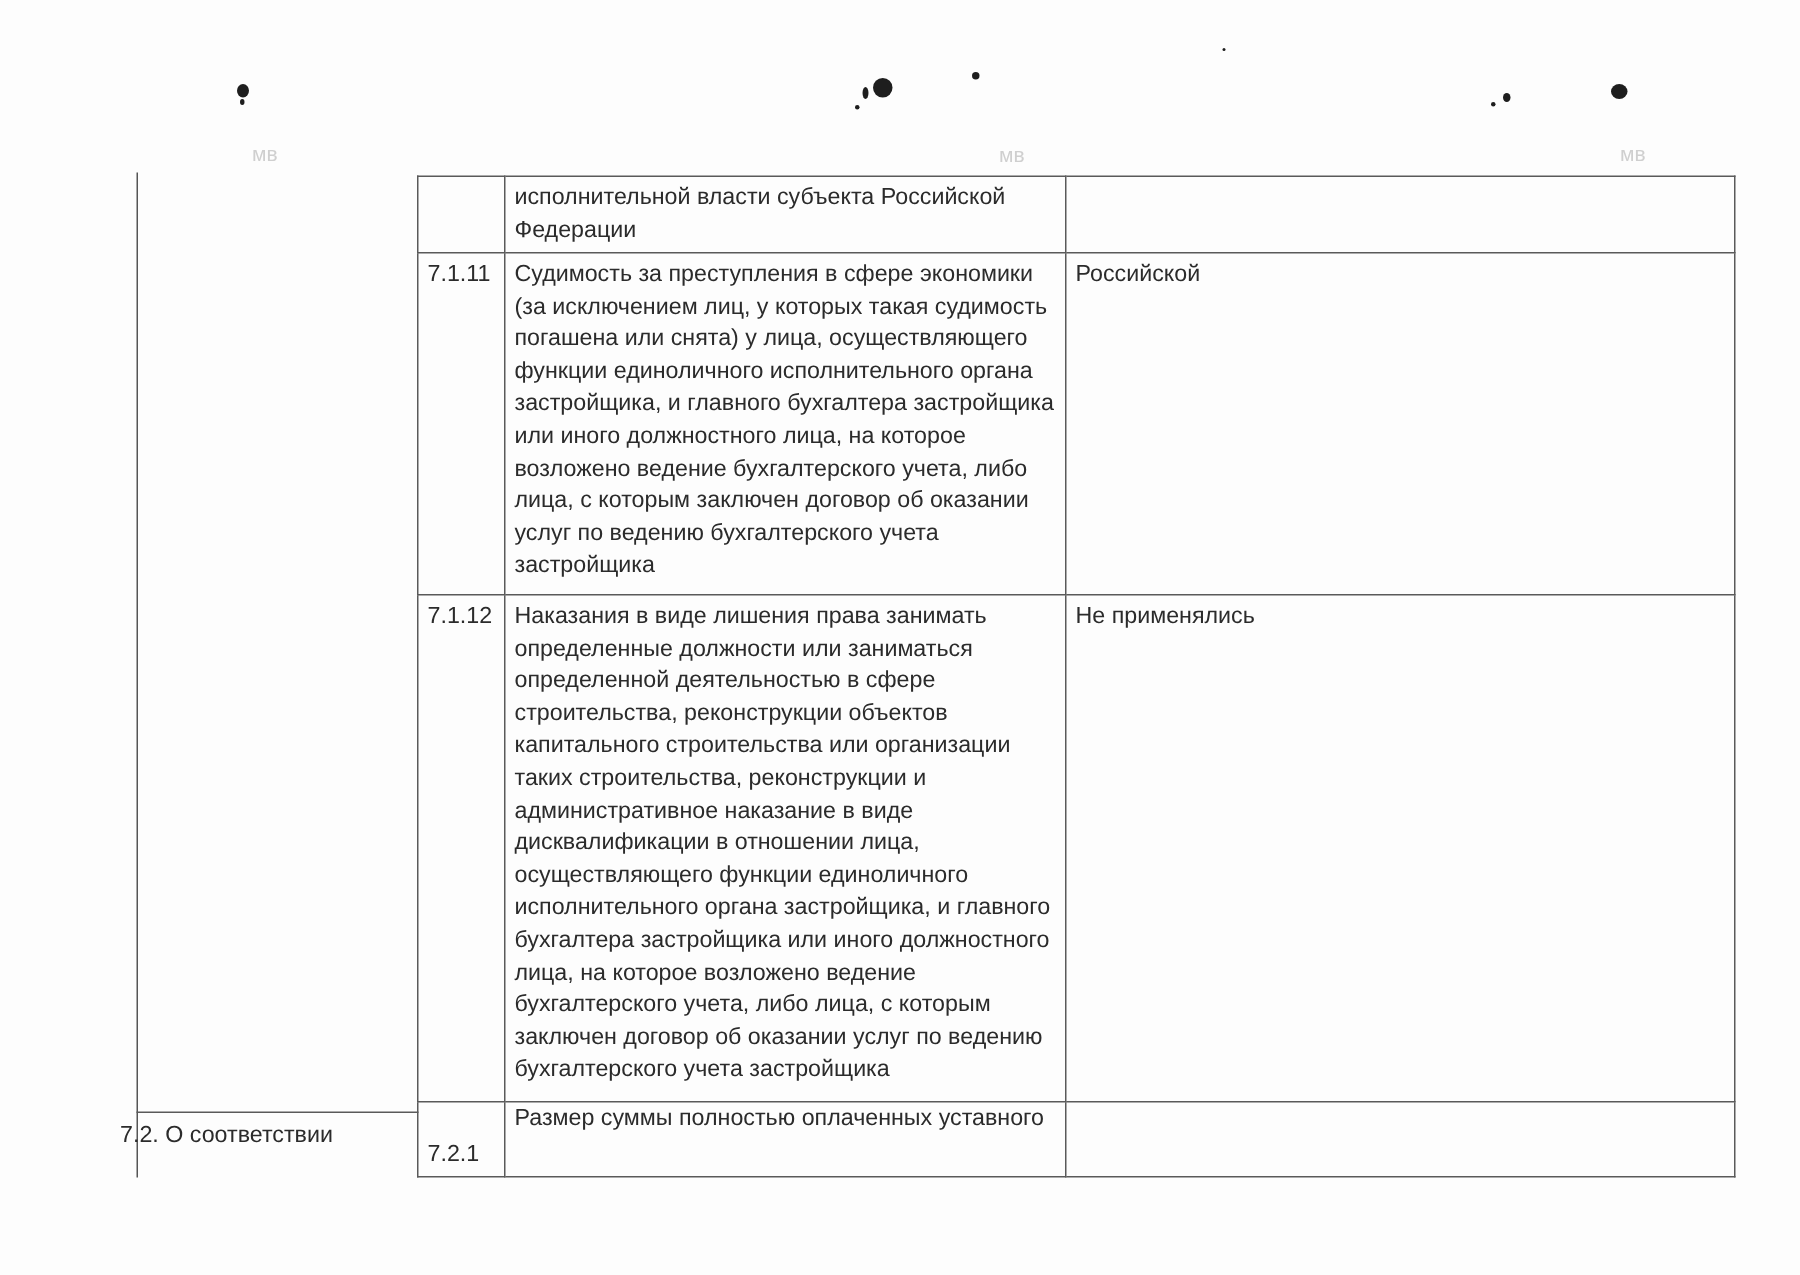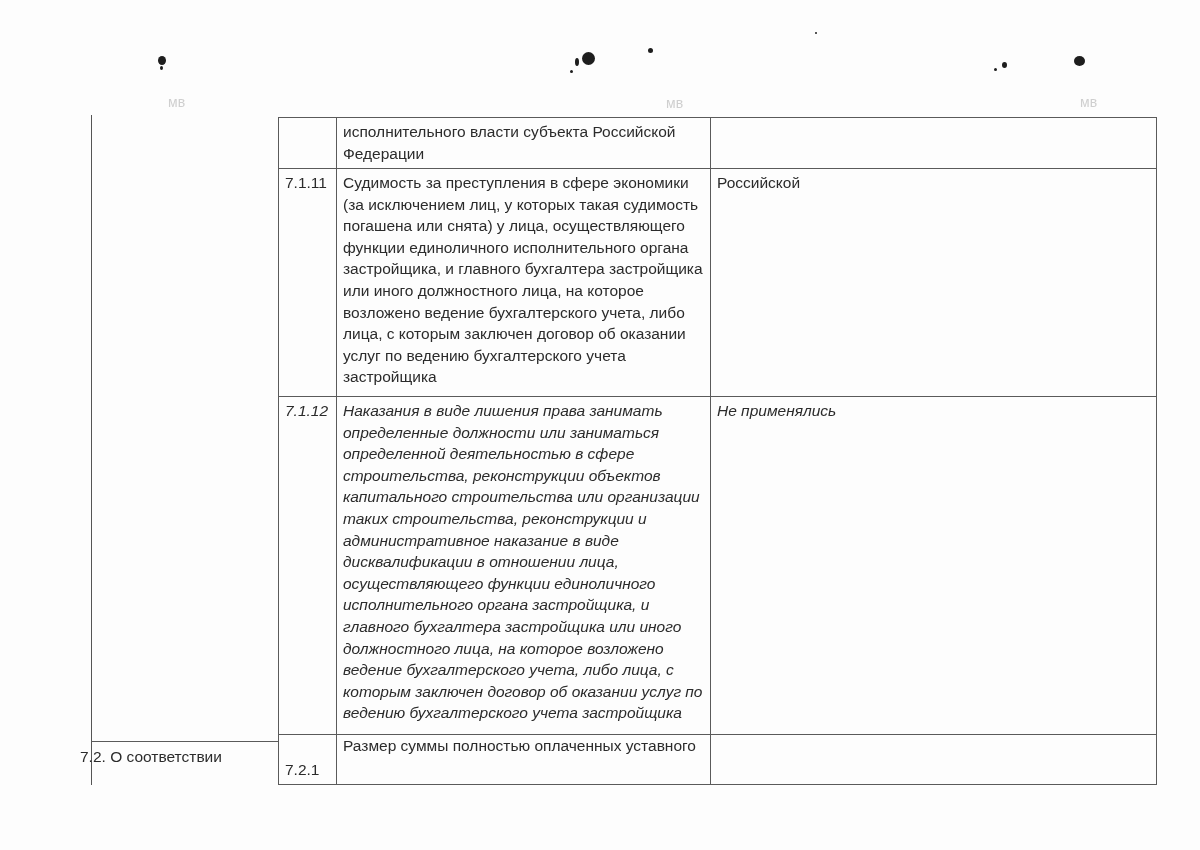--- a/index.html
+++ b/index.html
@@ -41,29 +41,29 @@
 </div>
 
 <div class="left-rule"></div>
 <div class="extra-line"></div>
 <div class="sec-label">7.2. О соответствии</div>
 
 <table class="doc">
   <tbody>
       <tr style="height:51px;">
     <td class="num"></td>
-    <td class="desc">исполнительного власти субъекта Российской Федерации</td>
+    <td class="desc">исполнительной власти субъекта Российской Федерации</td>
     <td class="val"></td>
   </tr>
   <tr style="height:228px;">
     <td class="num">7.1.11</td>
     <td class="desc">Судимость за преступления в сфере экономики (за исключением лиц, у которых такая судимость погашена или снята) у лица, осуществляющего функции единоличного исполнительного органа застройщика, и главного бухгалтера застройщика или иного должностного лица, на которое возложено ведение бухгалтерского учета, либо лица, с которым заключен договор об оказании услуг по ведению бухгалтерского учета застройщика</td>
     <td class="val">Российской</td>
   </tr>
-  <tr style="height:338px;font-style:italic;">
+  <tr style="height:338px;">
     <td class="num">7.1.12</td>
     <td class="desc">Наказания в виде лишения права занимать определенные должности или заниматься определенной деятельностью в сфере строительства, реконструкции объектов капитального строительства или организации таких строительства, реконструкции и административное наказание в виде дисквалификации в отношении лица, осуществляющего функции единоличного исполнительного органа застройщика, и главного бухгалтера застройщика или иного должностного лица, на которое возложено ведение бухгалтерского учета, либо лица, с которым заключен договор об оказании услуг по ведению бухгалтерского учета застройщика</td>
     <td class="val">Не применялись</td>
   </tr>
   <tr style="height:36px;">
     <td class="num" style="padding-top:24px;">7.2.1</td>
     <td class="desc" style="padding-top:0;">Размер суммы полностью оплаченных уставного</td>
     <td class="val"></td>
   </tr>
 </tbody>

